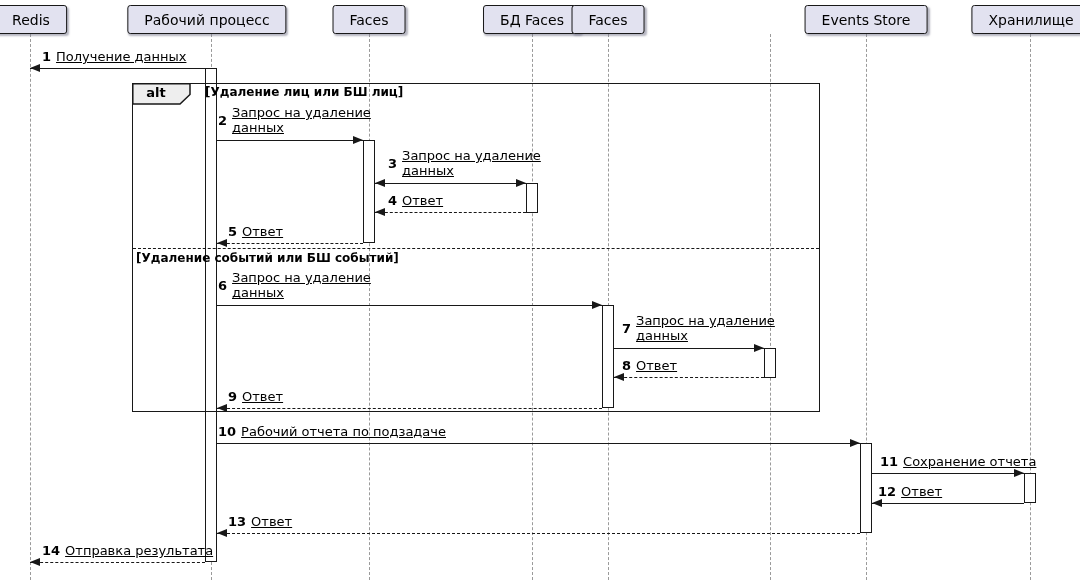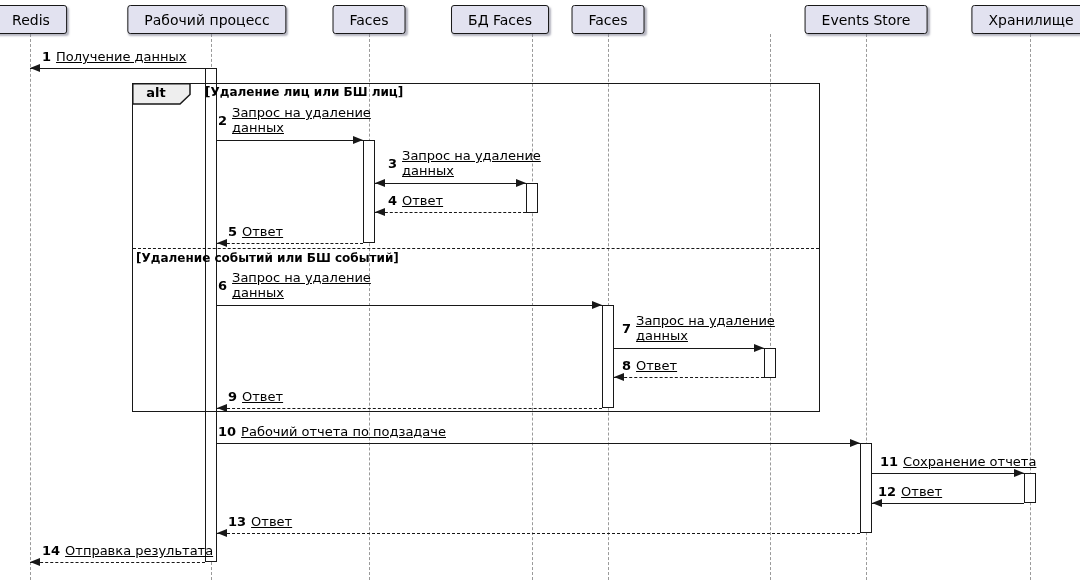--- a/index.html
+++ b/index.html
@@ -65,21 +65,21 @@
   <div class="lifeline" style="left:369px"></div>
   <div class="lifeline" style="left:532px"></div>
   <div class="lifeline" style="left:608px"></div>
   <div class="lifeline" style="left:770px"></div>
   <div class="lifeline" style="left:866px"></div>
   <div class="lifeline" style="left:1030px"></div>
 
   <div class="participant" style="left:31px">Redis</div>
   <div class="participant" style="left:207px">Рабочий процесс</div>
   <div class="participant" style="left:369px">Faces</div>
-  <div class="participant" style="left:500px">БД Faces</div>
+  <div class="participant" style="left:532px">БД Faces</div>
   <div class="participant" style="left:608px">Faces</div>
   <div class="participant" style="left:866px">Events Store</div>
   <div class="participant" style="left:1031px">Хранилище</div>
 
   <div class="activation" style="left:205px;top:68px;height:494px"></div>
   <div class="activation" style="left:363px;top:140px;height:103px"></div>
   <div class="activation" style="left:526px;top:183px;height:30px"></div>
   <div class="activation" style="left:602px;top:305px;height:103px"></div>
   <div class="activation" style="left:764px;top:348px;height:30px"></div>
   <div class="activation" style="left:860px;top:443px;height:90px"></div>

